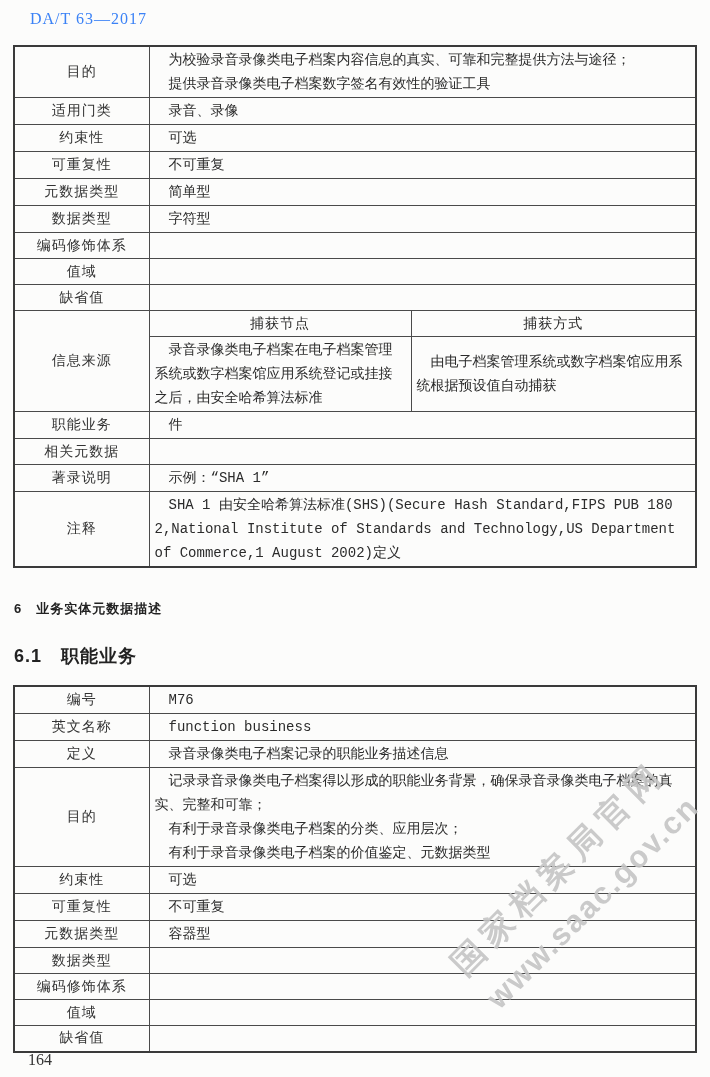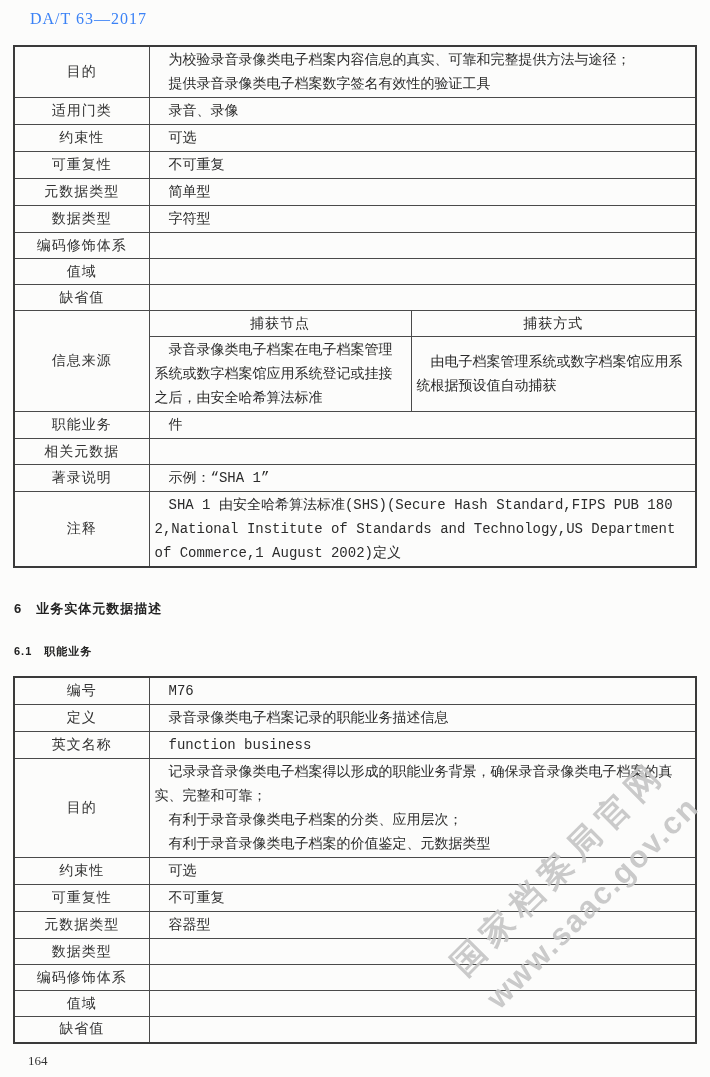--- a/index.html
+++ b/index.html
@@ -54,31 +54,31 @@
   .section-h1{
     margin:32px 0 0 14px;
     font-size:13px;
     font-weight:bold;
     letter-spacing:1px;
     color:#222;
     font-family:"Liberation Sans","DejaVu Sans",sans-serif;
   }
   .section-h2{
     margin:26px 0 0 14px;
-    font-size:11px;
+    font-size:18px;
     font-weight:bold;
     letter-spacing:1px;
     color:#222;
     font-family:"Liberation Sans","DejaVu Sans",sans-serif;
   }
   .page-number{
     position:absolute;
     left:28px;
     bottom:8px;
-    font-size:13px;
+    font-size:16px;
     color:#333;
   }
   .watermark{
     position:absolute;
     left:360px;
     top:835px;
     width:430px;
     transform:rotate(-45deg);
     color:#c5c5c5;
     opacity:.9;
@@ -205,29 +205,29 @@
       <col>
     </colgroup>
     <tbody>
         <tr>
           <td class="label-cell">编号</td>
           <td class="value-cell">
             <p>M76</p>
           </td>
         </tr>
         <tr>
+          <td class="label-cell">英文名称</td>
+          <td class="value-cell">
+            <p>function business</p>
+          </td>
+        </tr>
+        <tr>
           <td class="label-cell">定义</td>
           <td class="value-cell">
             <p>录音录像类电子档案记录的职能业务描述信息</p>
-          </td>
-        </tr>
-        <tr>
-          <td class="label-cell">英文名称</td>
-          <td class="value-cell">
-            <p>function business</p>
           </td>
         </tr>
         <tr>
           <td class="label-cell">目的</td>
           <td class="value-cell">
             <p>记录录音录像类电子档案得以形成的职能业务背景，确保录音录像类电子档案的真实、完整和可靠；</p>
             <p>有利于录音录像类电子档案的分类、应用层次；</p>
             <p>有利于录音录像类电子档案的价值鉴定、元数据类型</p>
           </td>
         </tr>

